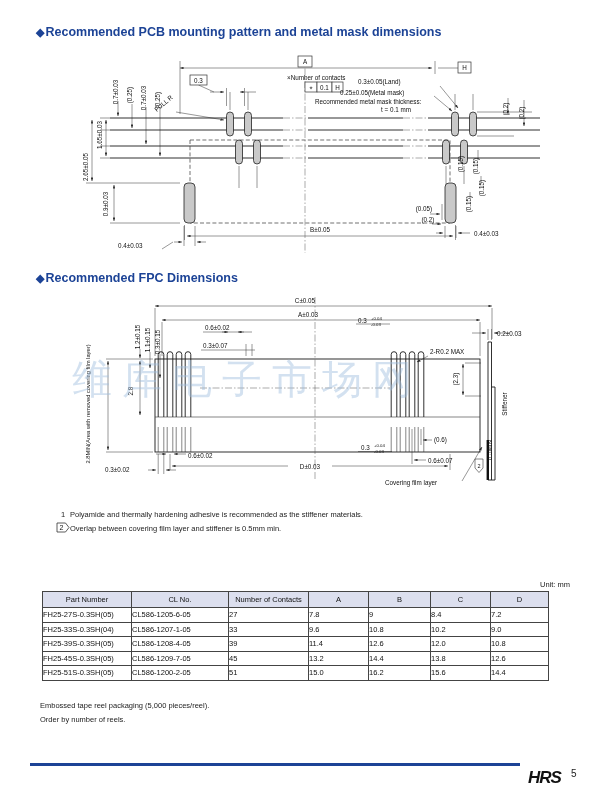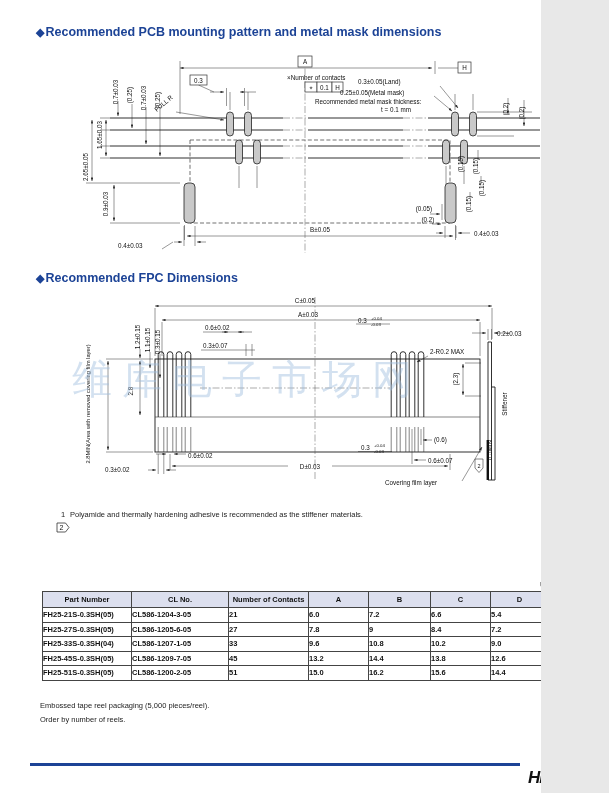--- a/index.html
+++ b/index.html
@@ -1,38 +1,38 @@
 <!DOCTYPE html>
 <html><head>
 <meta charset="utf-8">
 <style>
   * { margin:0; padding:0; box-sizing:border-box; }
   body { background:#e8e8e8; font-family:"Liberation Sans", sans-serif; }
-  .page { position:relative; width:541px; height:793px; background:#ffffff; overflow:hidden; }
+  .page { position:relative; width:609px; height:793px; background:#ffffff; overflow:hidden; }
   .sec-title { position:absolute; left:36px; color:#1c4396; font-weight:bold; font-size:12.5px; white-space:nowrap; }
   .diamond { font-size:11px; margin-right:1px; }
   .drawing { position:absolute; }
   svg text { font-family:"Liberation Sans", sans-serif; fill:#111; }
   .lbl { font-size:6.3px; }
   .sm  { font-size:4.3px; }
   .obj { stroke:#1a1a1a; stroke-width:0.9; fill:none; }
   .thin{ stroke:#333; stroke-width:0.6; fill:none; }
   .dim { stroke:#444; stroke-width:0.55; fill:none; }
   .cl  { stroke:#555; stroke-width:0.5; stroke-dasharray:7 2 1.5 2; fill:none; }
   .dash{ stroke:#333; stroke-width:0.7; stroke-dasharray:4 2.2; fill:none; }
   .pad { fill:#c9c9c9; stroke:#222; stroke-width:0.8; }
   .box { fill:#fff; stroke:#333; stroke-width:0.7; }
   .watermark { position:absolute; left:72px; top:352px; width:440px; font-size:40px; letter-spacing:10px;
                color:#9fbede; opacity:0.45; white-space:nowrap; pointer-events:none; }
   .notes { position:absolute; left:56px; top:508px; font-size:7.5px; color:#222; line-height:14px; }
   .notes .row { display:flex; align-items:flex-start; }
   .nmark { display:inline-block; width:14px; text-align:center; }
   .unit { position:absolute; left:448px; top:580px; width:122px; text-align:right; font-size:7.5px; color:#222; }
   table.dims { position:absolute; left:42px; top:591px; width:506px; border-collapse:collapse; table-layout:fixed; }
-  table.dims th, table.dims td { border:0.8px solid #444; font-size:7.5px; font-weight:bold;
+  table.dims th, table.dims td { border:0.8px solid #444; font-size:7.5px; font-weight:normal;
                height:14.5px; padding:0; color:#111; white-space:nowrap; overflow:hidden;margin-top:32px; }
   table.dims th { background:#dcdfee; height:16px; }
   .footnote { position:absolute; left:40px; font-size:7.5px; color:#222; }
   .rule { position:absolute; left:30px; top:763px; width:490px; height:3px; background:#1c4396; }
   .pagenum { position:absolute; left:571px; top:768px; font-size:10px; color:#222; }
   .logo { position:absolute; left:526px; top:757px;margin-top:8px; }
 </style>
 </head>
 <body>
 
@@ -280,20 +280,21 @@
       <span class="nmark">1</span>
       <span>Polyamide and thermally hardening adhesive is recommended as the stiffener materials.</span>
     </div>
     <div class="row">
       <span class="nmark">
         <svg width="14" height="11" viewBox="0 0 14 11" style="vertical-align:-2px;">
           <path d="M1,1 H9.5 L13,5.5 L9.5,10 H1 Z" fill="#fff" stroke="#333" stroke-width="0.8"></path>
           <text x="5.5" y="8" text-anchor="middle" font-size="7" fill="#111">2</text>
         </svg>
       </span>
+      <span>Overlap between covering film layer and stiffener is 0.5mm min.</span>
     </div>
   </div>
 
   <div class="unit">Unit: mm</div>
   <table class="dims">
     <colgroup>
       <col style="width:89px">
         <col style="width:97px">
         <col style="width:80px">
       <col style="width:60px">
@@ -307,47 +308,47 @@
         <th>CL No.</th>
         <th>Number of Contacts</th>
         <th>A</th>
         <th>B</th>
         <th>C</th>
         <th>D</th>
       </tr>
     </thead>
     <tbody>
       <tr>
-        <td>FH25-21S-0.3SH(05)</td>
-          <td>CL586-1204-3-05</td>
-          <td>21</td>
-          <td>6.0</td>
-          <td>7.2</td>
-          <td>6.6</td>
-          <td>5.4</td>
-      </tr>
-      <tr>
         <td>FH25-27S-0.3SH(05)</td>
           <td>CL586-1205-6-05</td>
           <td>27</td>
           <td>7.8</td>
           <td>9</td>
           <td>8.4</td>
           <td>7.2</td>
       </tr>
       <tr>
         <td>FH25-33S-0.3SH(04)</td>
           <td>CL586-1207-1-05</td>
           <td>33</td>
           <td>9.6</td>
           <td>10.8</td>
           <td>10.2</td>
           <td>9.0</td>
       </tr>
       <tr>
+        <td>FH25-39S-0.3SH(05)</td>
+          <td>CL586-1208-4-05</td>
+          <td>39</td>
+          <td>11.4</td>
+          <td>12.6</td>
+          <td>12.0</td>
+          <td>10.8</td>
+      </tr>
+      <tr>
         <td>FH25-45S-0.3SH(05)</td>
           <td>CL586-1209-7-05</td>
           <td>45</td>
           <td>13.2</td>
           <td>14.4</td>
           <td>13.8</td>
           <td>12.6</td>
       </tr>
       <tr>
         <td>FH25-51S-0.3SH(05)</td>

